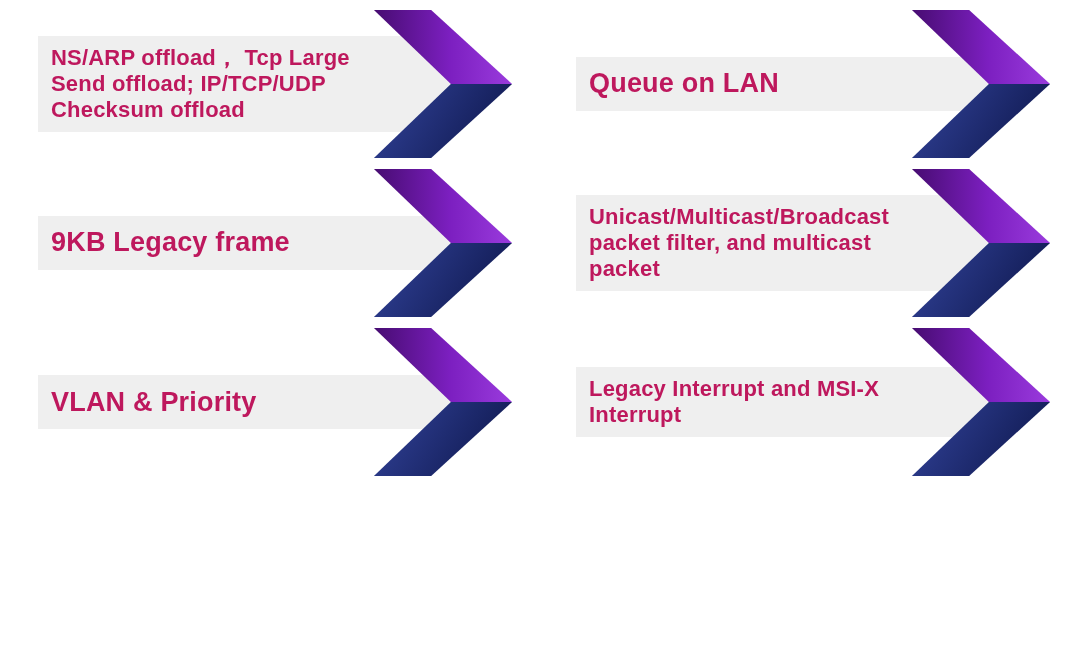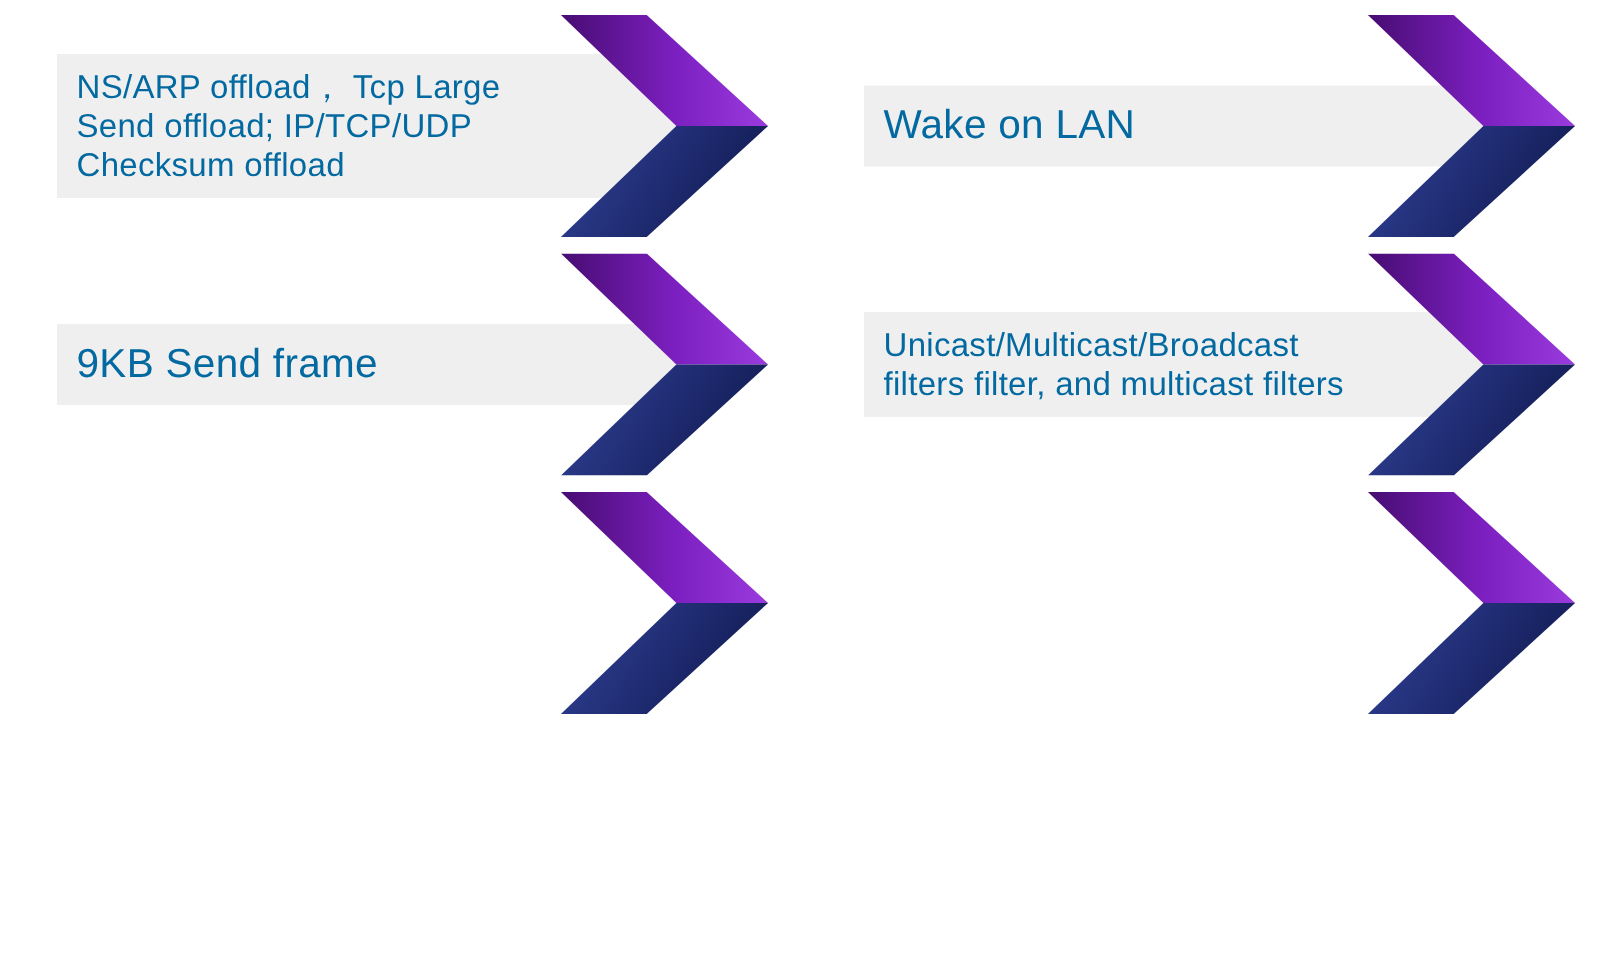--- a/index.html
+++ b/index.html
@@ -29,22 +29,23 @@
   .bar {
     background: #efefef;
     width: calc(100% - 56px);
     min-height: 54px;
     display: flex;
     align-items: center;
     padding: 9px 78px 9px 13px;
     box-sizing: border-box;
   }
   .label {
-    color: #0369a1;
+    color: #be185d;
     letter-spacing: 0.2px;
+    font-weight: bold;
   }
   .cell.large .label {
     font-size: 27px;
     line-height: 1.15;
   }
   .cell.small .label {
     font-size: 22px;
     line-height: 1.18;
   }
   .arrow {
@@ -87,57 +88,63 @@
       <span class="label">NS/ARP offload， Tcp Large Send offload; IP/TCP/UDP Checksum offload</span>
     </div>
     <svg class="arrow" viewBox="0 0 140 150">
       <polygon points="0,0 58,0 140,75 78,75" fill="url(#gradPurple)"></polygon>
       <polygon points="78,75 140,75 58,150 0,150" fill="url(#gradNavy)"></polygon>
     </svg>
   </div>
 
   <div class="cell large">
     <div class="bar">
-      <span class="label">Wake on LAN</span>
+      <span class="label">Queue on LAN</span>
     </div>
     <svg class="arrow" viewBox="0 0 140 150">
       <polygon points="0,0 58,0 140,75 78,75" fill="url(#gradPurple)"></polygon>
       <polygon points="78,75 140,75 58,150 0,150" fill="url(#gradNavy)"></polygon>
     </svg>
   </div>
 
   <div class="cell large">
     <div class="bar">
-      <span class="label">9KB Send frame</span>
+      <span class="label">9KB Legacy frame</span>
     </div>
     <svg class="arrow" viewBox="0 0 140 150">
       <polygon points="0,0 58,0 140,75 78,75" fill="url(#gradPurple)"></polygon>
       <polygon points="78,75 140,75 58,150 0,150" fill="url(#gradNavy)"></polygon>
     </svg>
   </div>
 
 
   <div class="cell small">
     <div class="bar">
-      <span class="label">Unicast/Multicast/Broadcast filters filter, and multicast filters</span>
+      <span class="label">Unicast/Multicast/Broadcast packet filter, and multicast packet</span>
     </div>
     <svg class="arrow" viewBox="0 0 140 150">
       <polygon points="0,0 58,0 140,75 78,75" fill="url(#gradPurple)"></polygon>
       <polygon points="78,75 140,75 58,150 0,150" fill="url(#gradNavy)"></polygon>
     </svg>
   </div>
 
   <div class="cell large">
+    <div class="bar">
+      <span class="label">VLAN &amp; Priority</span>
+    </div>
     <svg class="arrow" viewBox="0 0 140 150">
       <polygon points="0,0 58,0 140,75 78,75" fill="url(#gradPurple)"></polygon>
       <polygon points="78,75 140,75 58,150 0,150" fill="url(#gradNavy)"></polygon>
     </svg>
   </div>
 
 
   <div class="cell small">
+    <div class="bar">
+      <span class="label">Legacy Interrupt and MSI-X Interrupt</span>
+    </div>
     <svg class="arrow" viewBox="0 0 140 150">
       <polygon points="0,0 58,0 140,75 78,75" fill="url(#gradPurple)"></polygon>
       <polygon points="78,75 140,75 58,150 0,150" fill="url(#gradNavy)"></polygon>
     </svg>
   </div>
 
 </div>
 
 </body></html>

